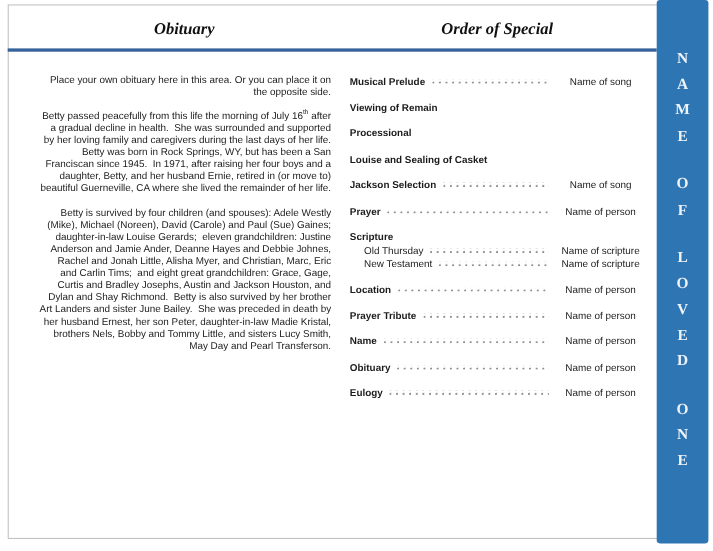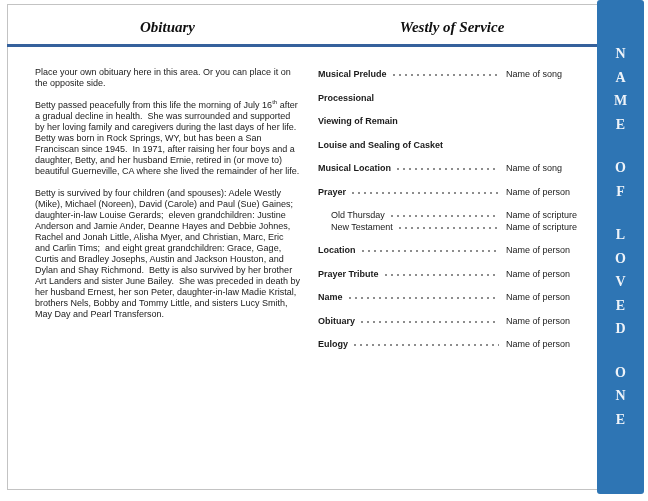--- a/index.html
+++ b/index.html
@@ -19,38 +19,38 @@
     text-align:center;color:#101010;
   }
   .header-obituary{left:35px;width:265px;}
   .header-order{left:318px;width:268px;}
   .divider{
     position:absolute;left:7px;top:44px;width:590px;height:3px;
     background:#35619c;
   }
   .obit-col{
     position:absolute;left:35px;top:67px;width:266px;
-    font-size:9px;line-height:11px;
+    font-size:9px;line-height:11px;text-align:right;
   }
   .obit-col p{margin:0 0 11px 0;white-space:pre-wrap;}
   .obit-col sup{font-size:6px;line-height:0;}
   .service-col{
     position:absolute;left:318px;top:69px;width:268px;
     font-size:9px;line-height:11px;
   }
   .row{display:flex;align-items:baseline;margin-bottom:12.5px;}
   .lbl{font-weight:bold;white-space:nowrap;text-align:center;}
   .lbl-reg{font-weight:normal;white-space:nowrap;}
   .suffix{font-weight:normal;white-space:pre;}
   .dots{
     flex:1 1 auto;margin:0 7px 0 6px;height:4px;position:relative;top:-1px;
     background-image:radial-gradient(circle at 1px 3px,#8d8d8d 0.9px,rgba(0,0,0,0) 1.1px);
     background-size:6px 4px;background-repeat:repeat-x;background-position:0 bottom;
   }
-  .val{flex:0 0 80px;width:80px;white-space:nowrap;text-align:left;}
+  .val{flex:0 0 80px;width:80px;white-space:nowrap;text-align:center;}
   .scripture-block{margin-bottom:12px;}
   .scripture-block .row{margin-bottom:1px;}
   .row.sub{margin-left:13px;}
   .row.heading{margin-bottom:2px;}
   .sidebar{
     position:absolute;left:597px;top:0;width:47px;height:494px;
     border-radius:3px;
     display:flex;flex-direction:column;align-items:center;
     padding-top:42px;box-sizing:border-box;
   }
@@ -59,63 +59,66 @@
     font-weight:bold;font-size:14px;line-height:23.5px;text-align:center;
   }
   .sidebar .word-gap{height:20px;}
 </style>
 </head>
 <body>
 
 <div class="page-border"></div>
 
 <div class="col-header header-obituary">Obituary</div>
-<div class="col-header header-order">Westly of Service</div>
+<div class="col-header header-order">Order of Special</div>
 
 <div class="divider"></div>
 
 <div class="obit-col">
   <p>Place your own obituary here in this area. Or you can place it on the opposite side.</p>
   <p><span>Betty passed peacefully from this life the morning of July 16</span><sup>th</sup><span> after a gradual decline in health.  She was surrounded and supported by her loving family and caregivers during the last days of her life.  Betty was born in Rock Springs, WY, but has been a San Franciscan since 1945.  In 1971, after raising her four boys and a daughter, Betty, and her husband Ernie, retired in (or move to) beautiful Guerneville, CA where she lived the remainder of her life.</span></p>
   <p>Betty is survived by four children (and spouses): Adele Westly (Mike), Michael (Noreen), David (Carole) and Paul (Sue) Gaines;  daughter-in-law Louise Gerards;  eleven grandchildren: Justine Anderson and Jamie Ander, Deanne Hayes and Debbie Johnes, Rachel and Jonah Little, Alisha Myer, and Christian, Marc, Eric and Carlin Tims;  and eight great grandchildren: Grace, Gage, Curtis and Bradley Josephs, Austin and Jackson Houston, and Dylan and Shay Richmond.  Betty is also survived by her brother Art Landers and sister June Bailey.  She was preceded in death by her husband Ernest, her son Peter, daughter-in-law Madie Kristal, brothers Nels, Bobby and Tommy Little, and sisters Lucy Smith, May Day and Pearl Transferson.</p>
 </div>
 
 <div class="service-col">
 
   <div class="row">
     <span class="lbl">Musical Prelude</span>
     <span class="dots"></span>
     <span class="val">Name of song</span>
   </div>
 
   <div class="row">
-    <span class="lbl">Processional</span>
+    <span class="lbl">Viewing of Remain</span>
   </div>
 
   <div class="row">
-    <span class="lbl">Viewing of Remain</span>
+    <span class="lbl">Processional</span>
   </div>
 
   <div class="row">
     <span class="lbl">Louise and Sealing of Casket</span>
   </div>
 
   <div class="row">
-    <span class="lbl">Musical Location</span>
+    <span class="lbl">Jackson Selection</span>
     <span class="dots"></span>
     <span class="val">Name of song</span>
   </div>
 
   <div class="row">
     <span class="lbl">Prayer</span>
     <span class="dots"></span>
     <span class="val">Name of person</span>
   </div>
 
   <div class="scripture-block">
+    <div class="row heading">
+      <span class="lbl">Scripture</span>
+    </div>
     <div class="row sub">
       <span class="lbl-reg">Old Thursday</span>
       <span class="dots"></span>
       <span class="val">Name of scripture</span>
     </div>
     <div class="row sub">
       <span class="lbl-reg">New Testament</span>
       <span class="dots"></span>
       <span class="val">Name of scripture</span>
     </div>

